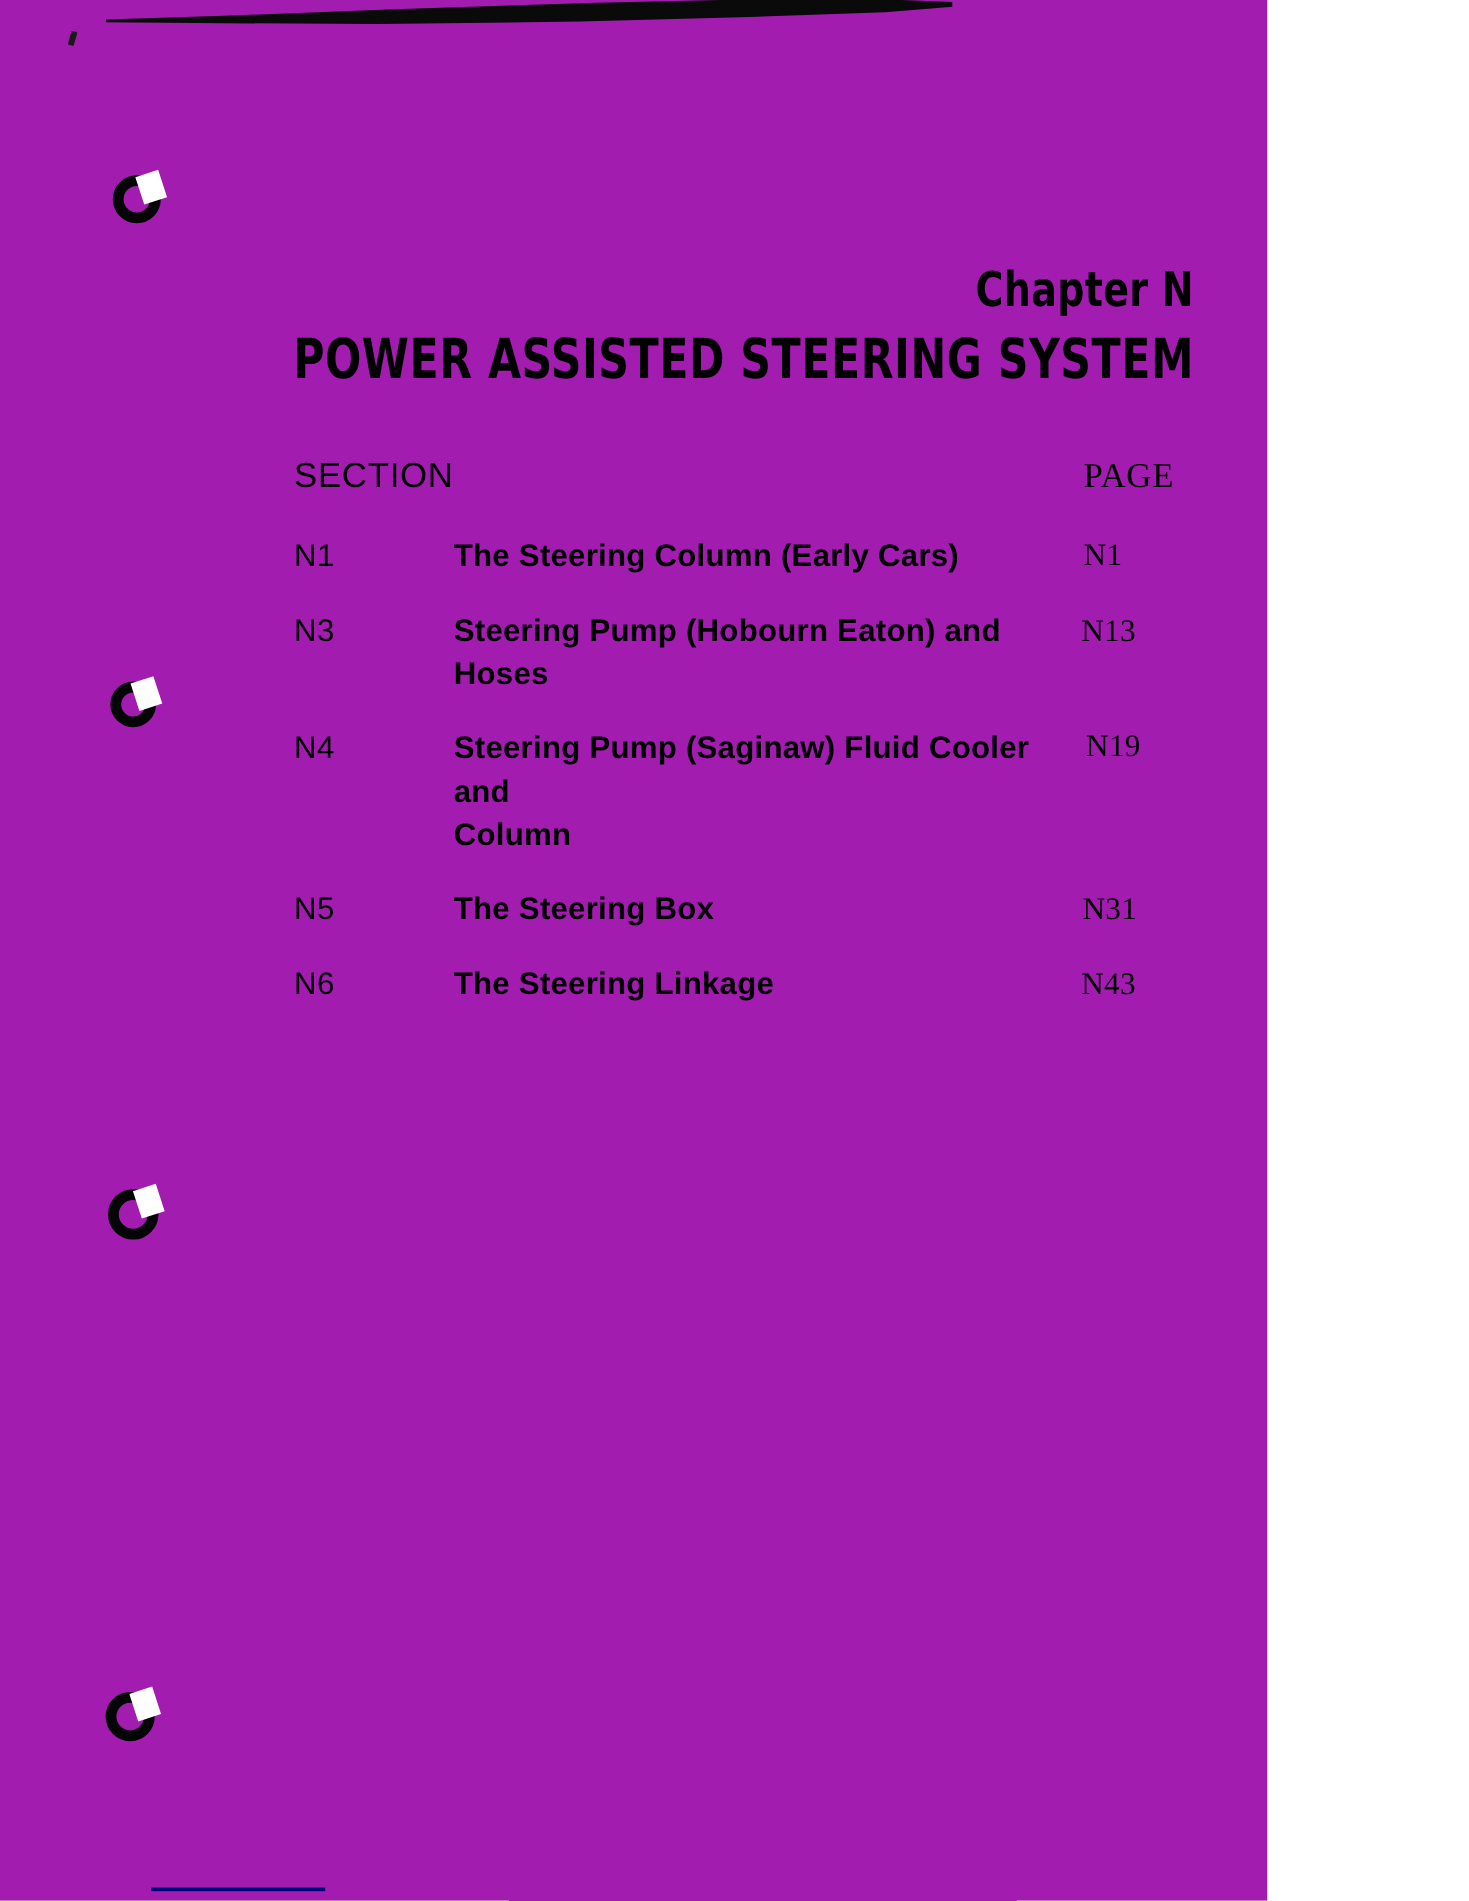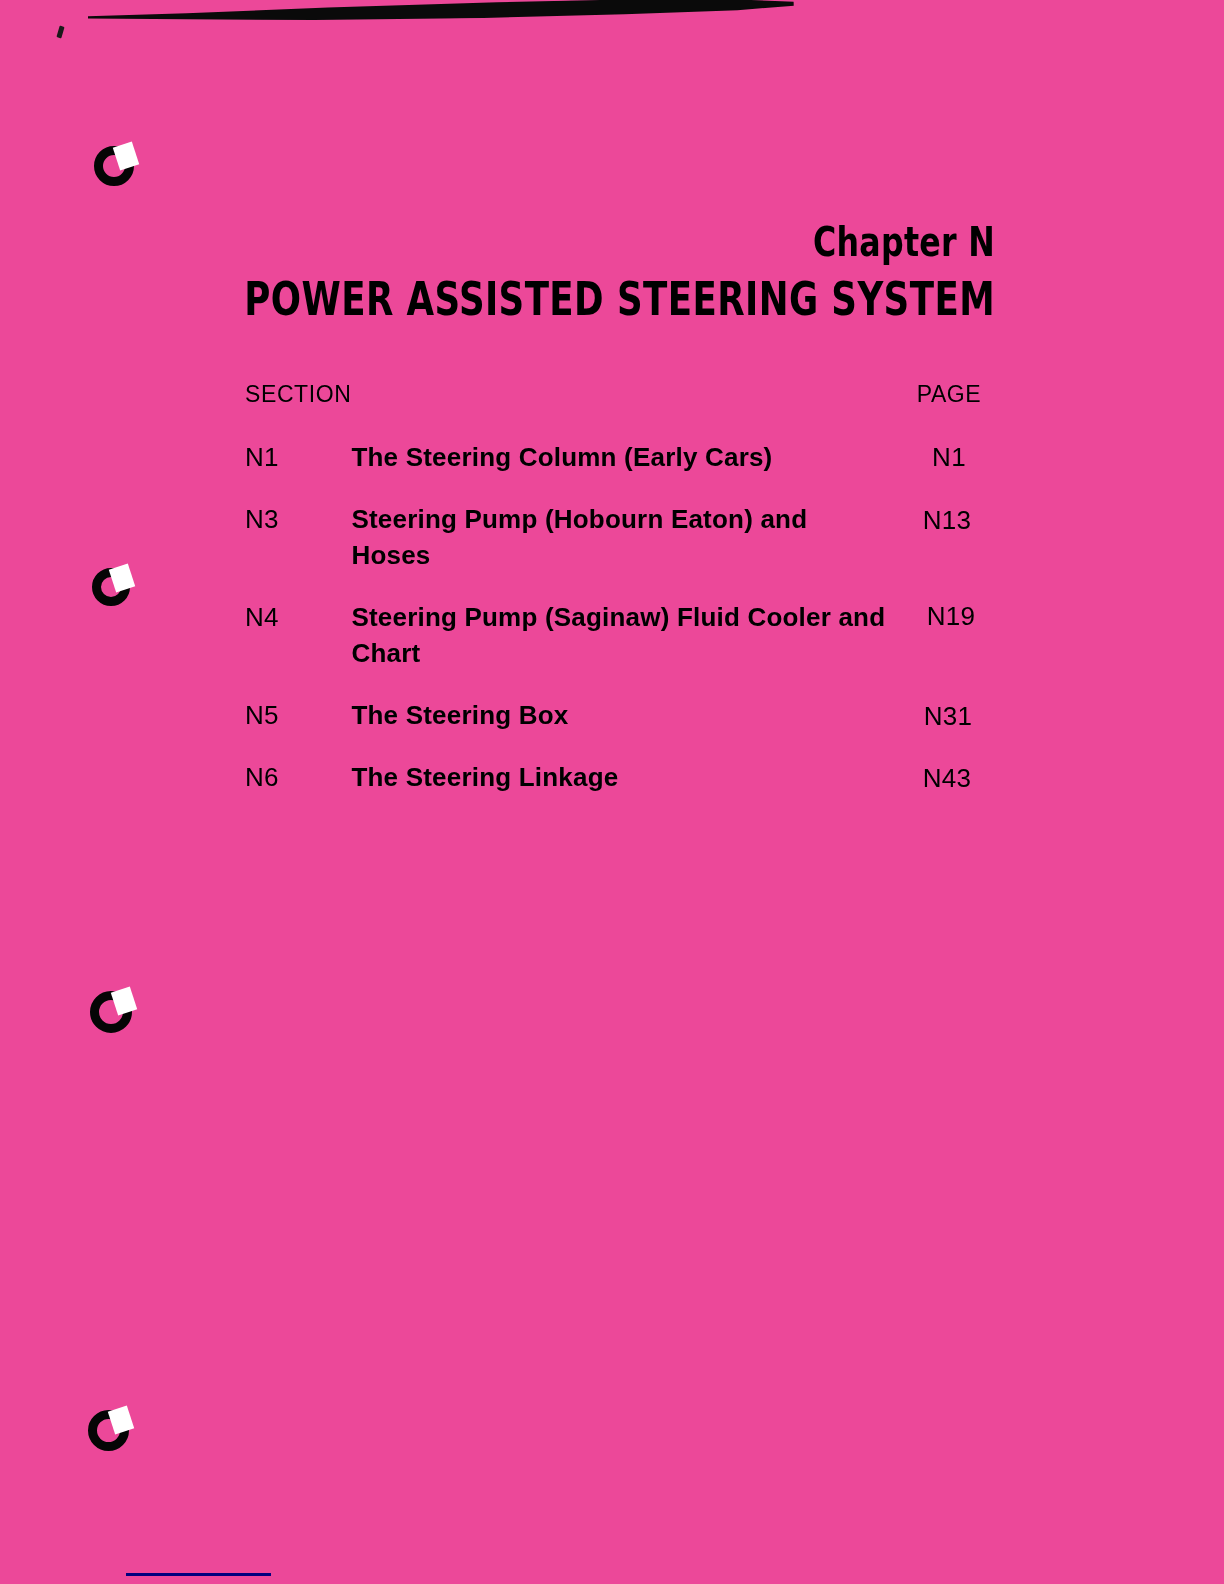--- a/index.html
+++ b/index.html
@@ -10,23 +10,23 @@
   }
   body {
     font-family: "Liberation Sans", "DejaVu Sans", sans-serif;
     color: #000000;
     -webkit-font-smoothing: antialiased;
   }
 
   
   .page {
     position: relative;
-    width: 1224px;
+    width: 1056px;
     height: 1584px;
-    background: #ec4899;
+    background: #a21caf;
     overflow: hidden;
   }
 
   
   .scan-streak {
     position: absolute;
     left: 88px;
     top: 8px;
     width: 706px;
     height: 18px;
@@ -128,24 +128,24 @@
     border-collapse: collapse;
     font-size: 26px;
   }
   .toc-table td {
     padding: 0;
     vertical-align: top;
   }
 
   .col-num   { width: 78px;  }
   .col-title { width: auto; font-weight: bold;  }
-  .col-page  { width: 92px; text-align: center; white-space: nowrap; }
+  .col-page  { width: 92px; text-align: left; white-space: nowrap; font-family: Liberation Serif, serif; }
 
   .toc-head td {
-    font-size: 23px;
+    font-size: 29px;
     font-weight: normal;
     letter-spacing: 0.6px;
     padding-bottom: 31px;
   }
   .toc-head .col-page { letter-spacing: 0.6px; }
 
   .toc-row td {
     padding-bottom: 26px;
     line-height: 36px;
   }
@@ -211,21 +211,21 @@
         <tr class="toc-row jit-b">
           <td class="col-num">N3</td>
           <td class="col-title">Steering Pump (Hobourn Eaton) and Hoses</td>
           <td class="col-page">N13</td>
         </tr>
 
         <tr class="toc-row wrap jit-c">
           <td class="col-num">N4</td>
           <td class="col-title">
             <span class="line-1">Steering Pump (Saginaw) Fluid Cooler and</span>
-            <span class="line-2">Chart</span>
+            <span class="line-2">Column</span>
           </td>
           <td class="col-page">N19</td>
         </tr>
 
         <tr class="toc-row jit-d">
           <td class="col-num">N5</td>
           <td class="col-title">The Steering Box</td>
           <td class="col-page">N31</td>
         </tr>
 

